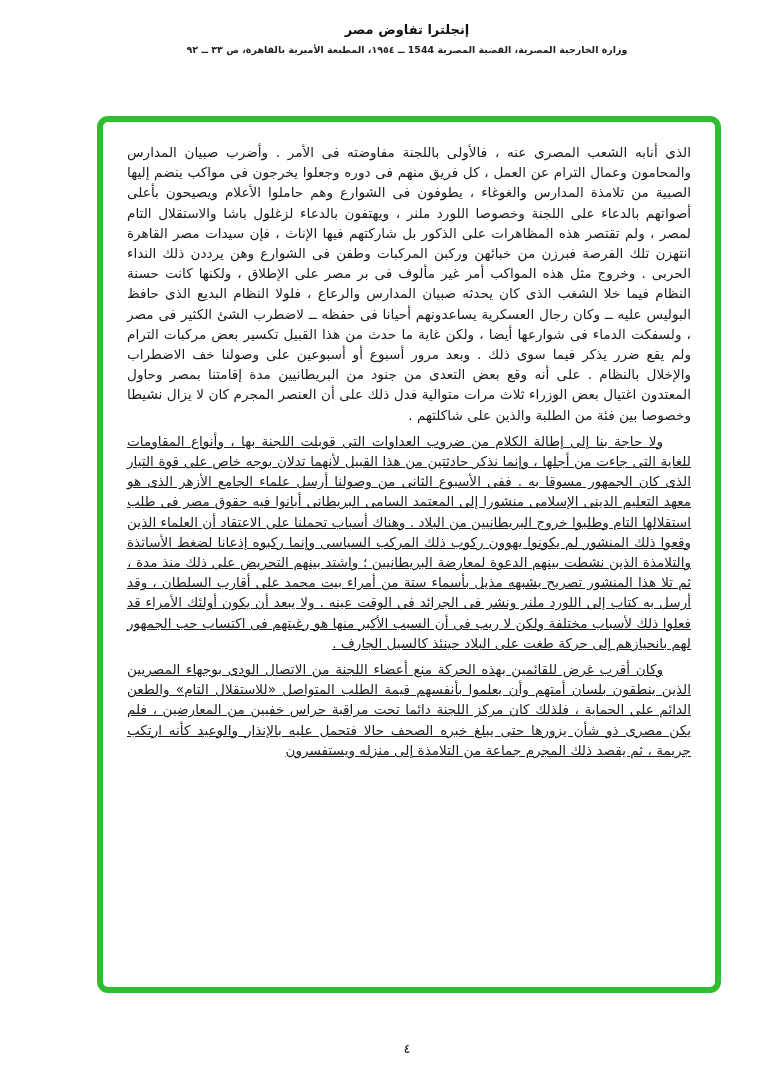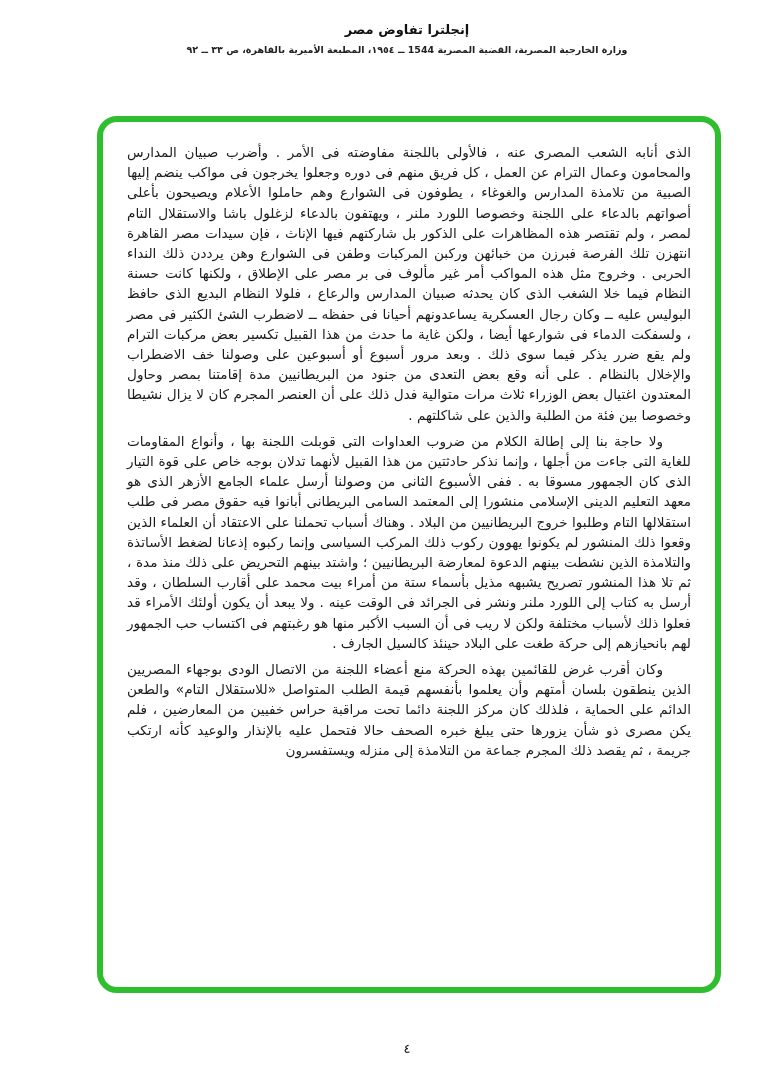--- a/index.html
+++ b/index.html
@@ -39,37 +39,38 @@
     color: #222222;
     margin-top: 7px;
   }
   .content-frame {
     position: absolute;
     left: 69px;
     top: 116px;
     width: 624px;
     height: 877px;
     border: 6px solid #2fbe2f;
-    border-radius: 20px;
+    border-radius: 11px;
     background: #ffffff;
     padding: 20px 24px 18px 24px;
     overflow: hidden;
   }
   .body-text {
     direction: rtl;
     text-align: justify;
     color: #1c1c1c;
     font-size: 13.6px;
     line-height: 20.2px;
   }
   .body-text p {
     margin: 0;
   }
   .body-text p + p {
     margin-top: 6px;
+    text-decoration: underline;
   }
   .body-text p.indent {
     text-indent: 28px;
   }
   .page-number {
     position: absolute;
     bottom: 22px;
     left: 0;
     width: 100%;
     text-align: center;

